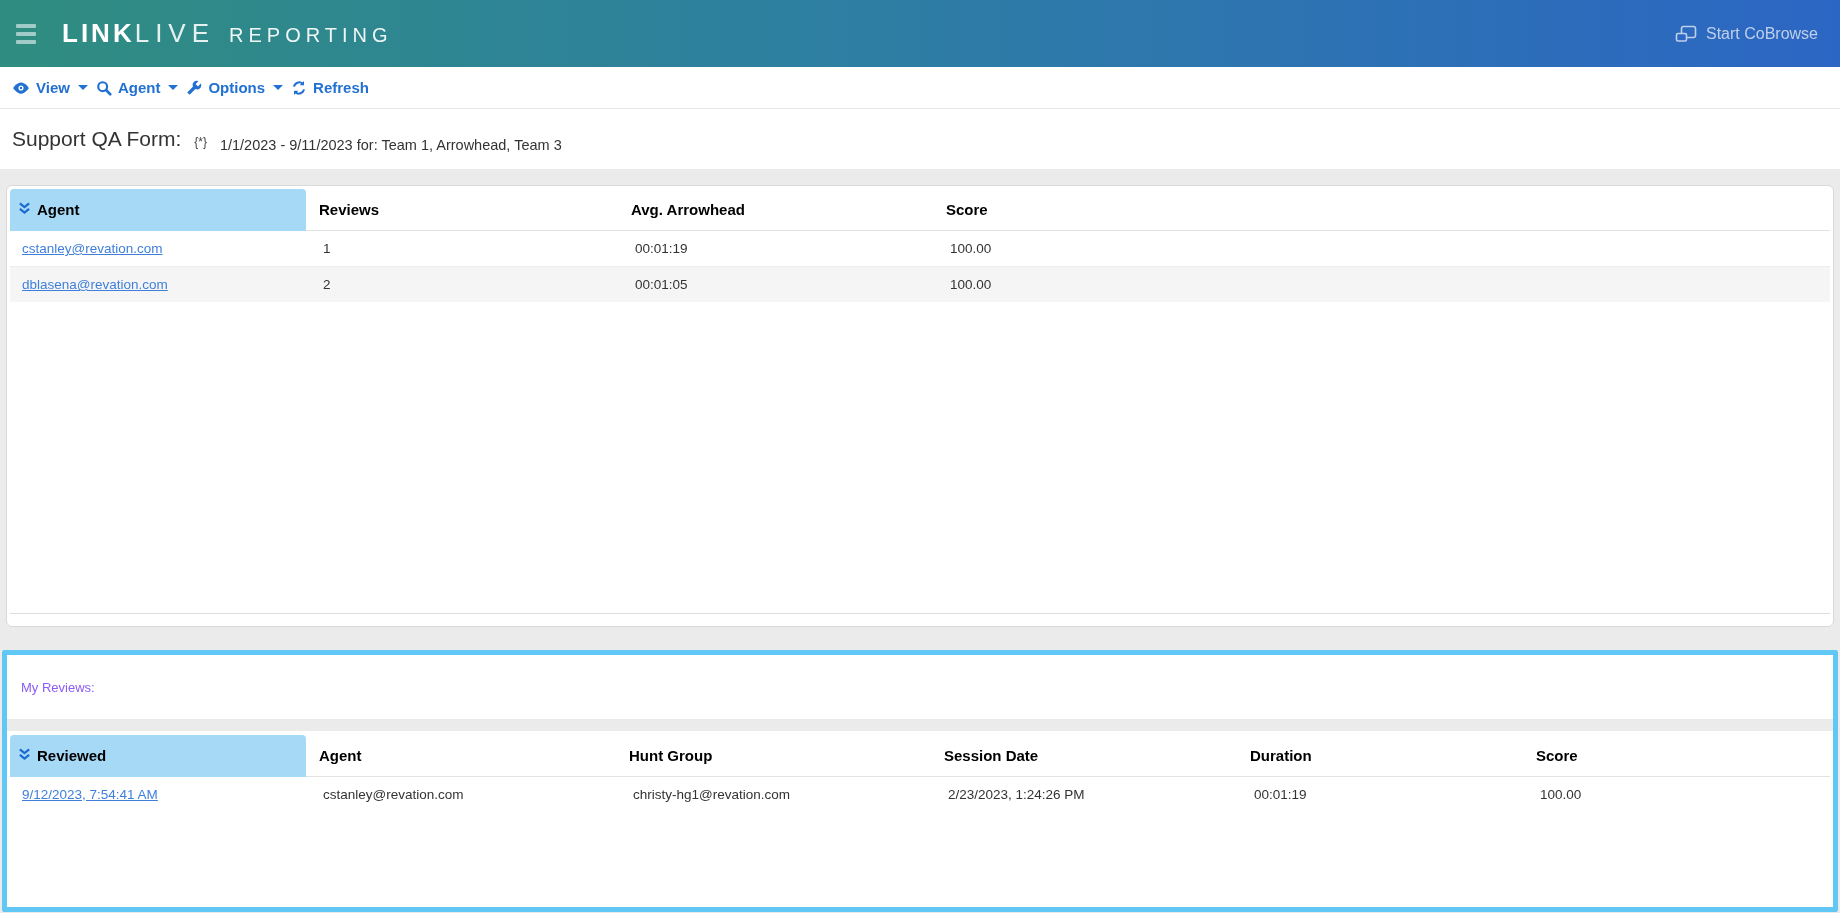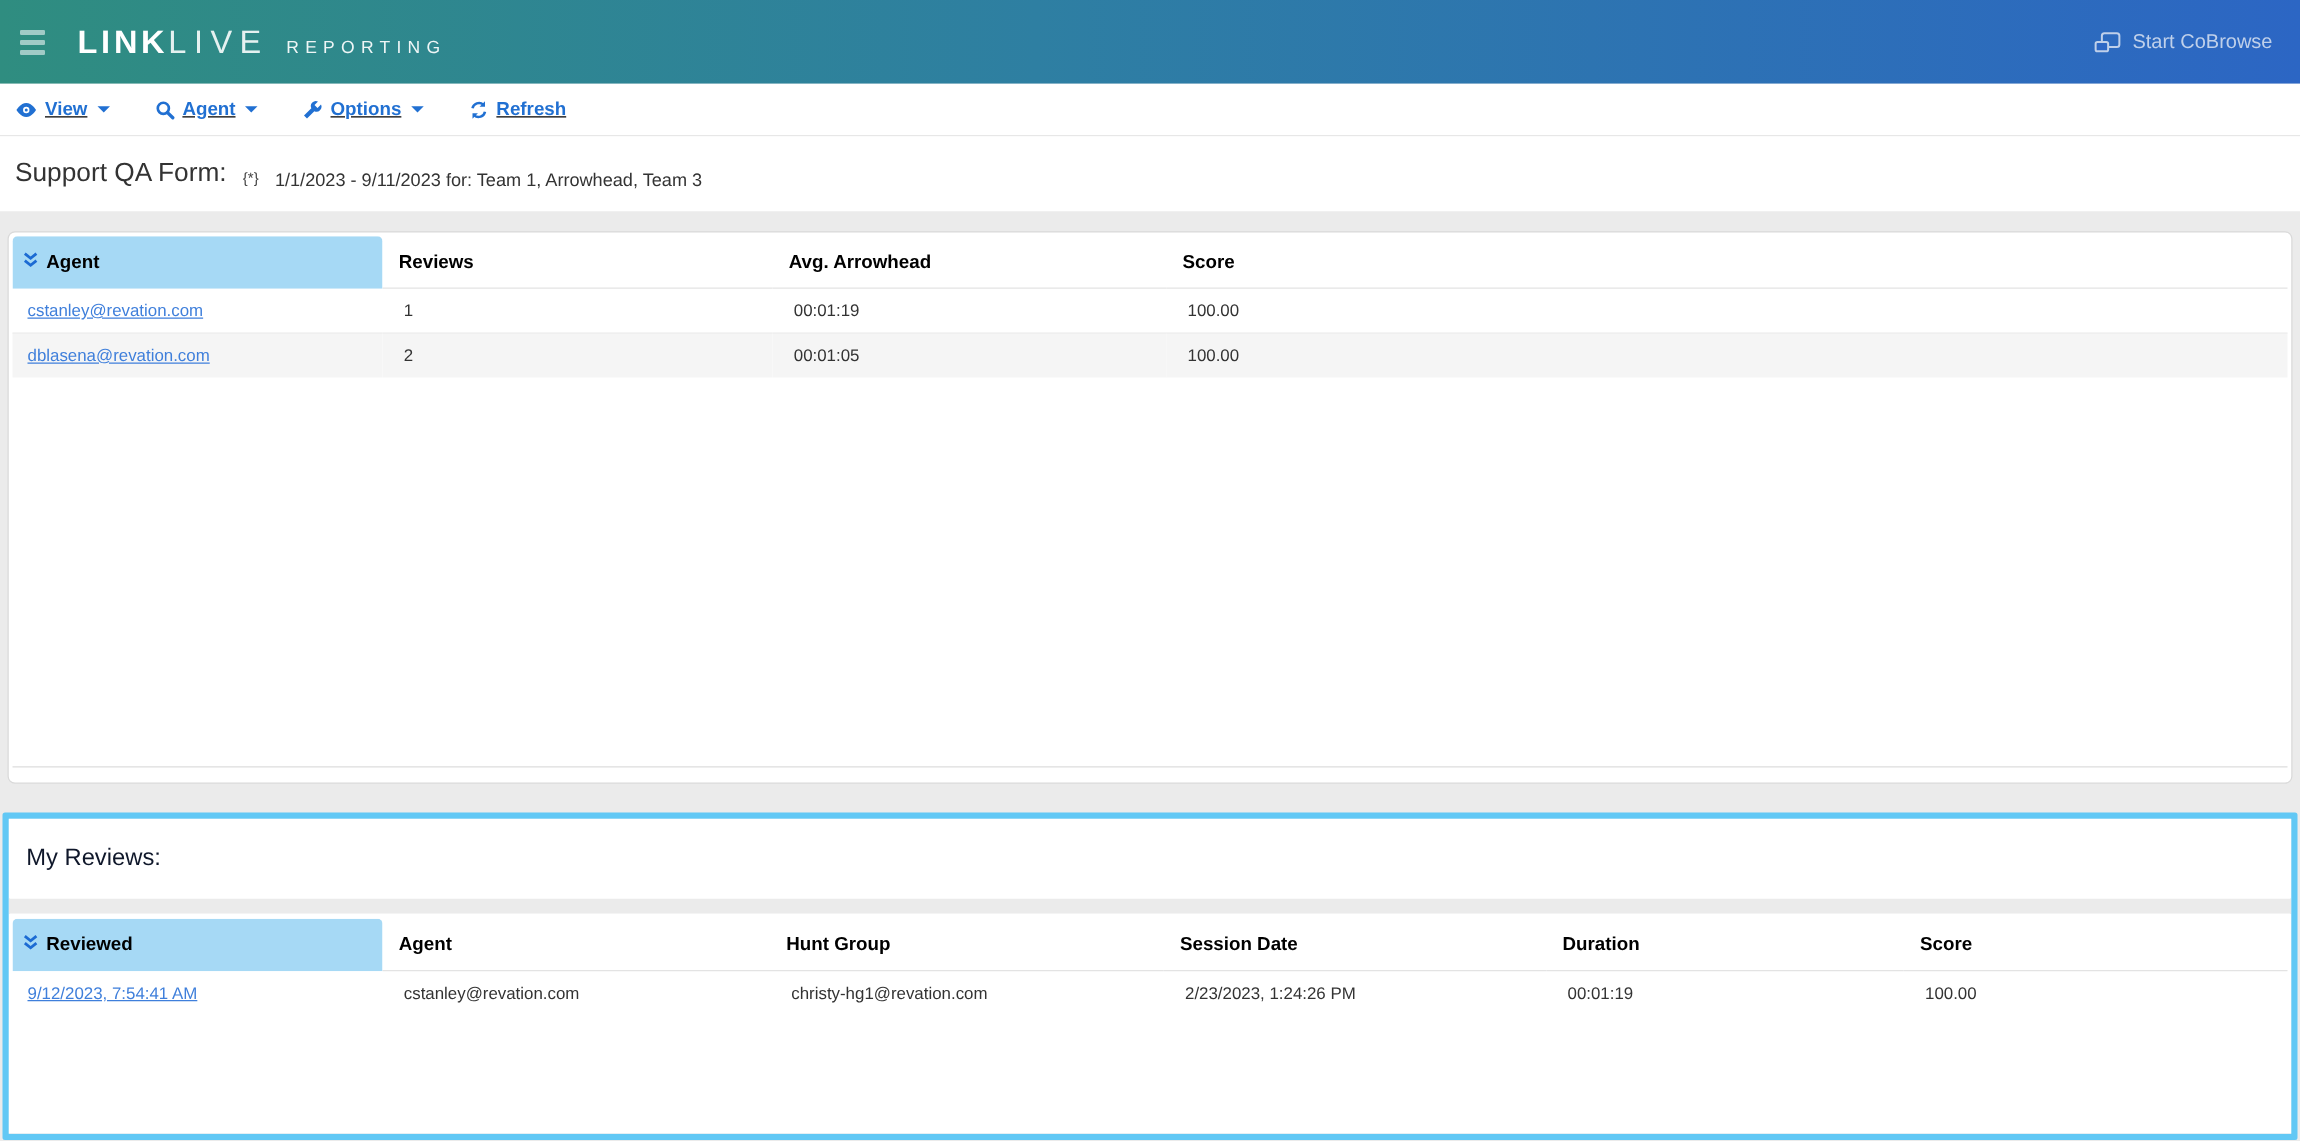--- a/index.html
+++ b/index.html
@@ -16,29 +16,29 @@
     background: linear-gradient(90deg, #2F8D80 0%, #2E7FA2 45%, #2C66C4 100%);
     display: flex; align-items: center;
     padding: 0 22px 0 12px;
     color: #fff;
   }
   .hamburger { width: 26px; height: 20px; display: flex; flex-direction: column; justify-content: space-between; cursor: pointer; margin: 0 20px 0 4px; }
   .hamburger span { display: block; height: 4px; width: 20px; background: rgba(255,255,255,0.55); border-radius: 1px; }
   .brand { display: flex; align-items: baseline; white-space: nowrap; justify-content: flex-end; }
   .brand-bold { font-size: 26px; font-weight: 800; letter-spacing: 3px; color: #fff; }
   .brand-light { font-size: 26px; font-weight: 400; letter-spacing: 6px; color: rgba(255,255,255,0.88); }
-  .brand-suffix { font-size: 14px; font-weight: 400; letter-spacing: 5px; color: rgba(255,255,255,0.92); margin-left: 14px; }
+  .brand-suffix { font-size: 20px; font-weight: 400; letter-spacing: 5px; color: rgba(255,255,255,0.92); margin-left: 14px; }
   .topbar-spacer { flex: 1; }
   .cobrowse { display: flex; align-items: center; gap: 9px; color: #BFD0EA; font-size: 16px; cursor: pointer; }
   .cobrowse svg { display: block; }
 
   
   .toolbar {
     height: 42px; background: #fff; border-bottom: 1px solid #E7E7E7;
-    display: flex; align-items: center; padding: 0 12px; gap: 36px; text-decoration: underline;
+    display: flex; align-items: center; padding: 0 12px; gap: 8px;
   }
   .tool-item { display: flex; align-items: center; gap: 6px; color: #2170D2; font-weight: bold; font-size: 15px; cursor: pointer; }
   .tool-item svg { display: block; }
   .caret { width: 0; height: 0; border-left: 5px solid transparent; border-right: 5px solid transparent; border-top: 5px solid #2170D2; margin-left: 2px; }
 
   
   .titlebar { height: 60px; background: #fff; display: flex; align-items: center; padding: 0 12px; }
   .page-title { font-size: 21px; color: #333; font-weight: 400; }
   .title-note { font-size: 12px; color: #444; margin-left: 13px; position: relative; top: 3px; }
   .subtitle { font-size: 14.5px; color: #333; margin-left: 13px; position: relative; top: 6px; text-align: right; }
@@ -52,21 +52,21 @@
   }
   .panel1 .table-wrap { flex: 1; border-bottom: 1px solid #DDDDDD; }
 
   .panel2 {
     margin: 23px 2px 0 2px; height: 262px;
     border: 5px solid #61C8F5; border-radius: 2px;
     background: #fff; box-shadow: inset 0 0 0 1px #D6D6D6;
     display: flex; flex-direction: column; overflow: hidden;
   }
   .mr-label-bar { height: 64px; display: flex; align-items: center; padding: 0 14px; background: #fff; }
-  .mr-label { font-size: 19px; color: #0f172a; }
+  .mr-label { font-size: 13px; color: #8b5cf6; }
   .mr-gap { height: 12px; background: #EBEBEB; }
   .mr-table-area { flex: 1; background: #fff; padding: 4px 3px; }
 
   
   table { width: 100%; border-collapse: separate; border-spacing: 0; table-layout: fixed; }
   th {
     text-align: left; font-size: 15px; font-weight: bold; color: #000000;
     padding: 12px 8px 12px 13px; border-bottom: 1px solid #E3E3E3;
     white-space: nowrap; overflow: hidden; cursor: pointer;
   }

